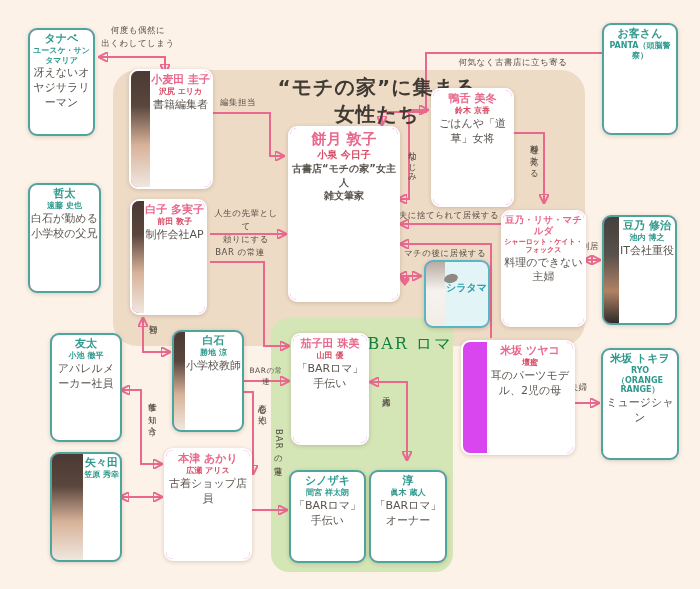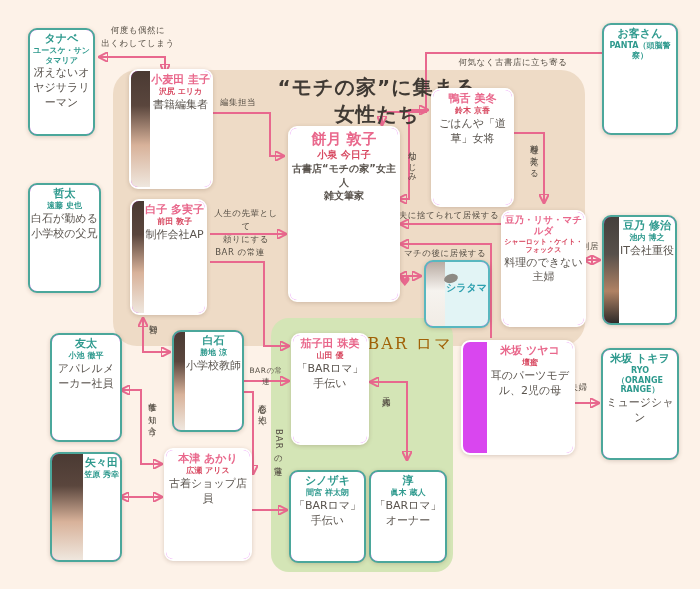--- a/index.html
+++ b/index.html
@@ -13,21 +13,21 @@
   .panel{position:absolute;z-index:0;}
   #panel-beige{left:113px;top:70px;width:472px;height:276px;border-radius:24px;background:var(--panel-beige,#eedbc6);}
   #panel-green{left:271px;top:318px;width:182px;height:254px;border-radius:18px;background:var(--panel-green,#d4e5b6);}
   
   #arrows{position:absolute;left:0;top:0;z-index:1;pointer-events:none;}
   #arrows path{fill:none;stroke:var(--accent,#e8688e);stroke-width:2;}
   
   #main-title{position:absolute;z-index:2;left:250px;top:74px;width:254px;text-align:center;
     font-weight:bold;font-size:20px;line-height:1.35;color:#403a34;letter-spacing:1px;}
   #bar-title{position:absolute;z-index:2;left:362px;top:334px;width:96px;text-align:center;
-    font-family:"DejaVu Serif",serif;font-size:16px;color:#a16207;letter-spacing:2px;}
+    font-family:"DejaVu Serif",serif;font-size:16px;color:#15803d;letter-spacing:2px;}
   
   .rel-label{position:absolute;z-index:2;font-size:8.5px;color:#564f45;line-height:1.5;
     white-space:pre-line;text-align:center;letter-spacing:.5px;}
   .rel-label.vert{writing-mode:vertical-rl;letter-spacing:1px;}
   #label-bar_regular_shiraishi{font-size:7.5px;}
   #heart{position:absolute;z-index:2;left:399px;top:274px;font-size:13px;color:var(--accent,#e8688e);}
   
   .card{position:absolute;z-index:3;background:#d946ef;border-radius:9px;display:flex;
     overflow:hidden;box-shadow:0 1px 4px rgba(90,60,40,.22);}
   .card.m{border:2px solid #4ba79b;}

